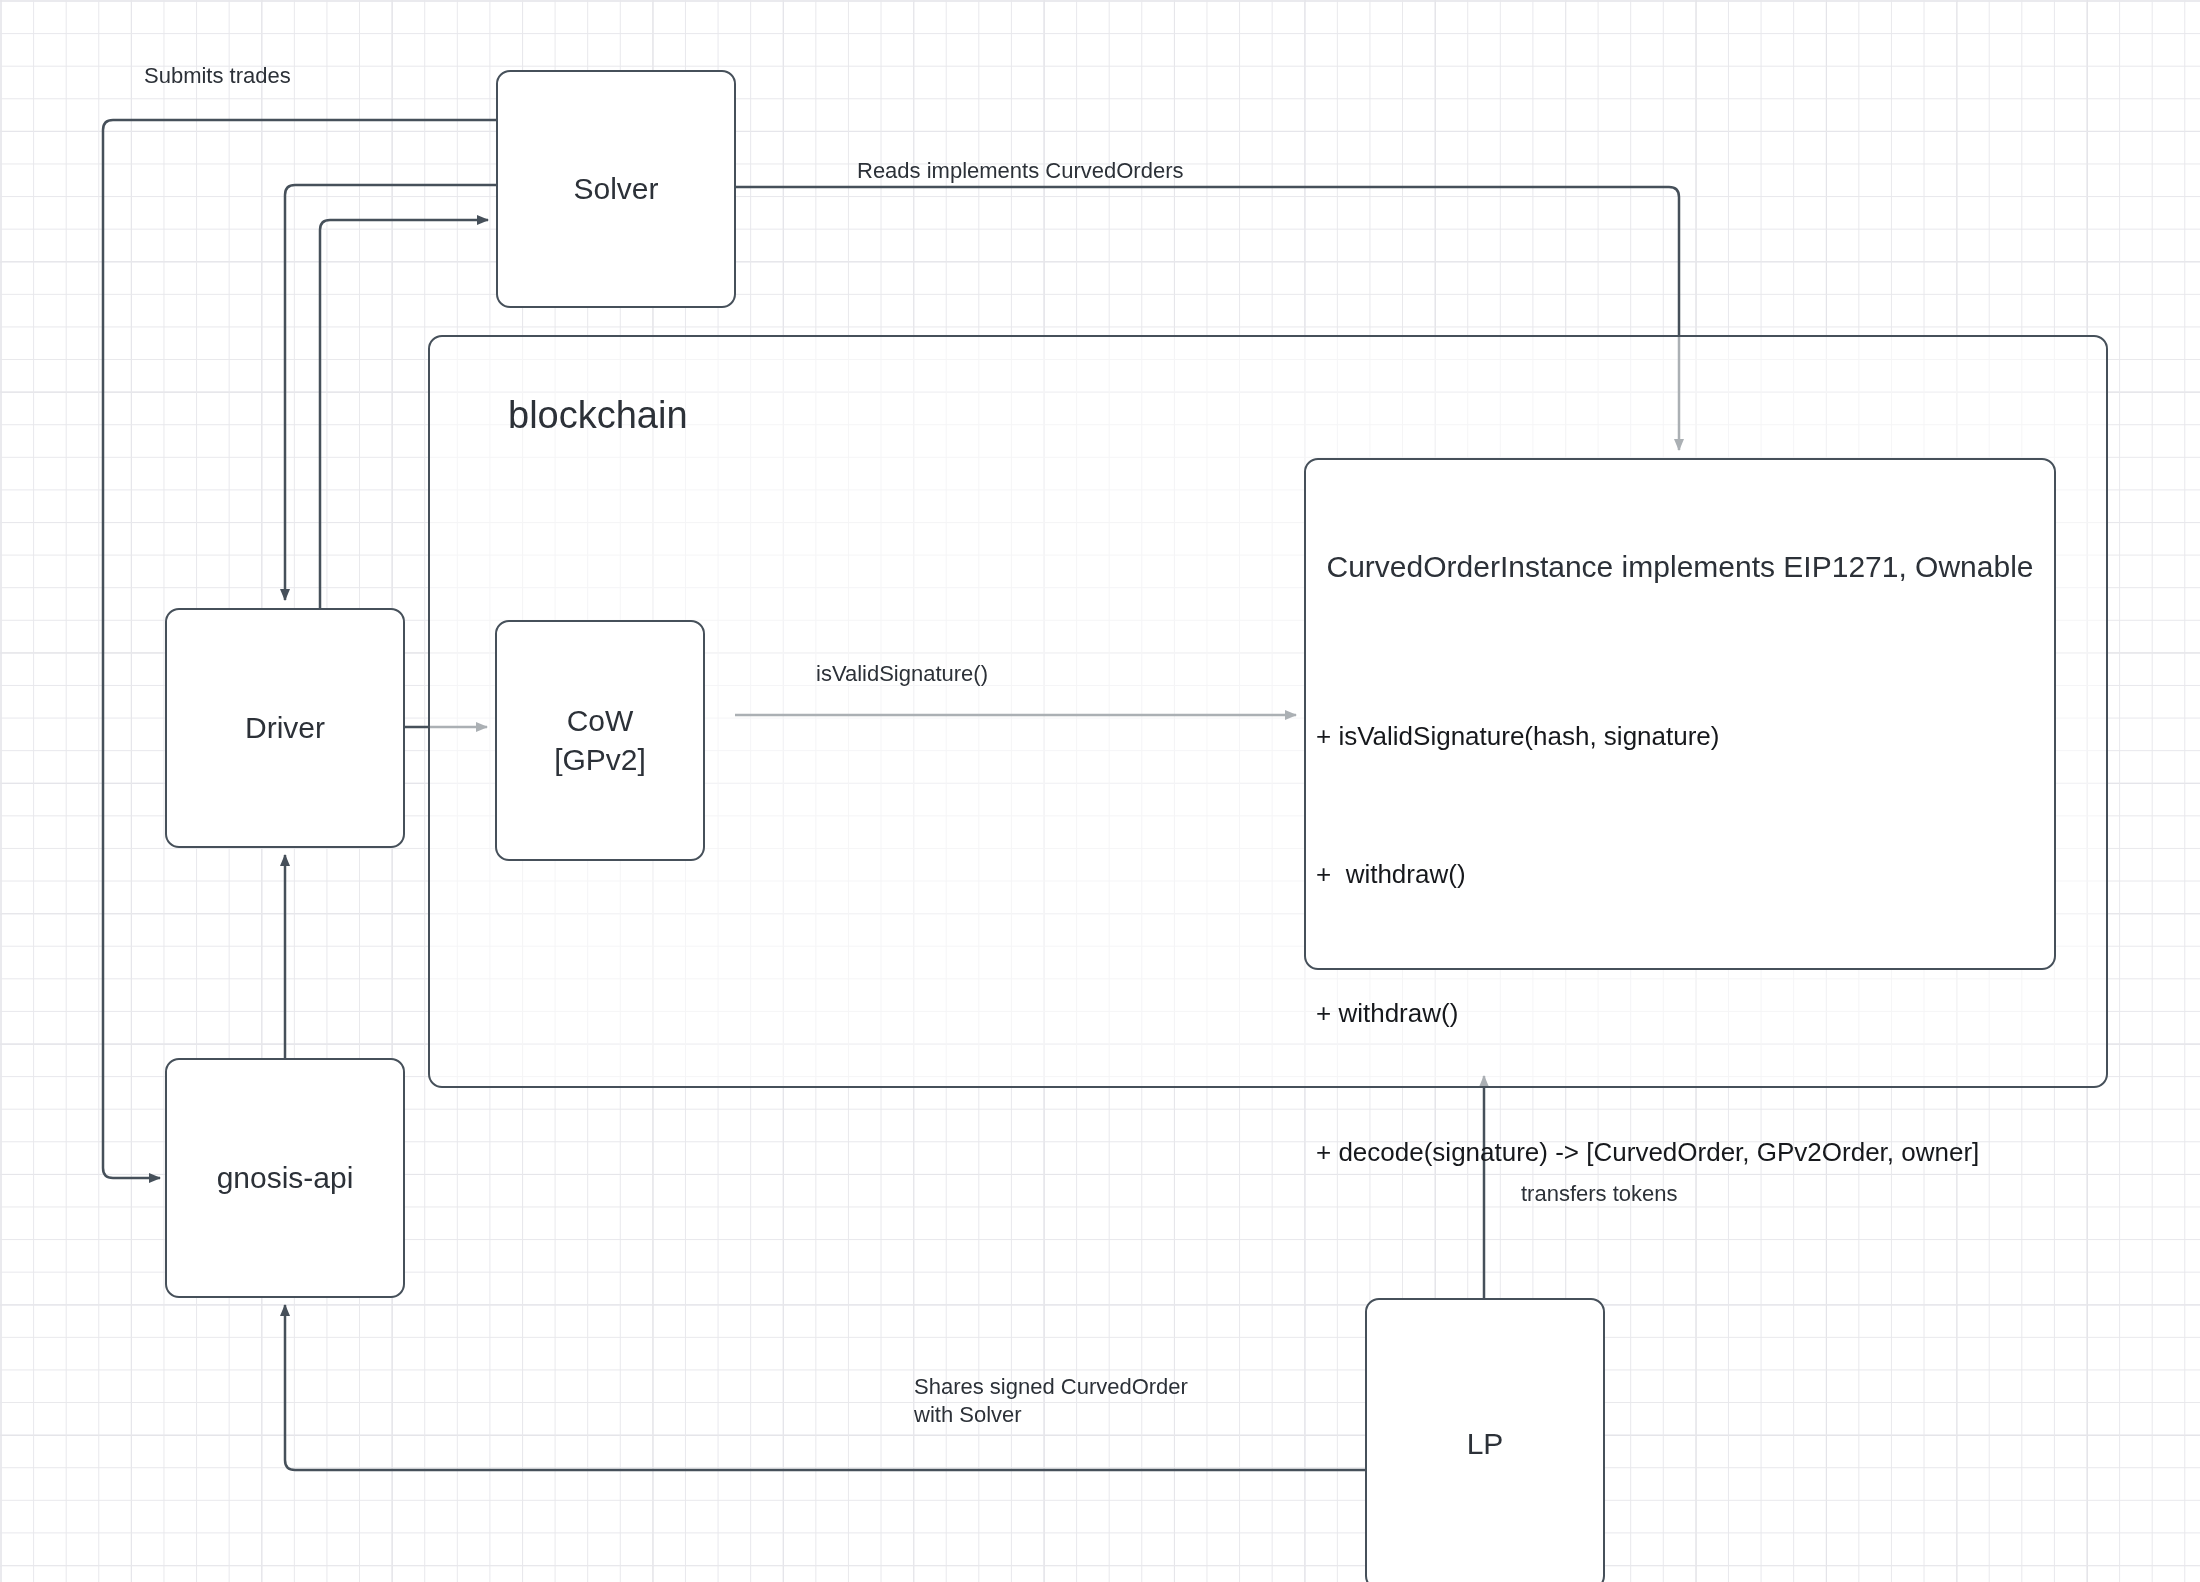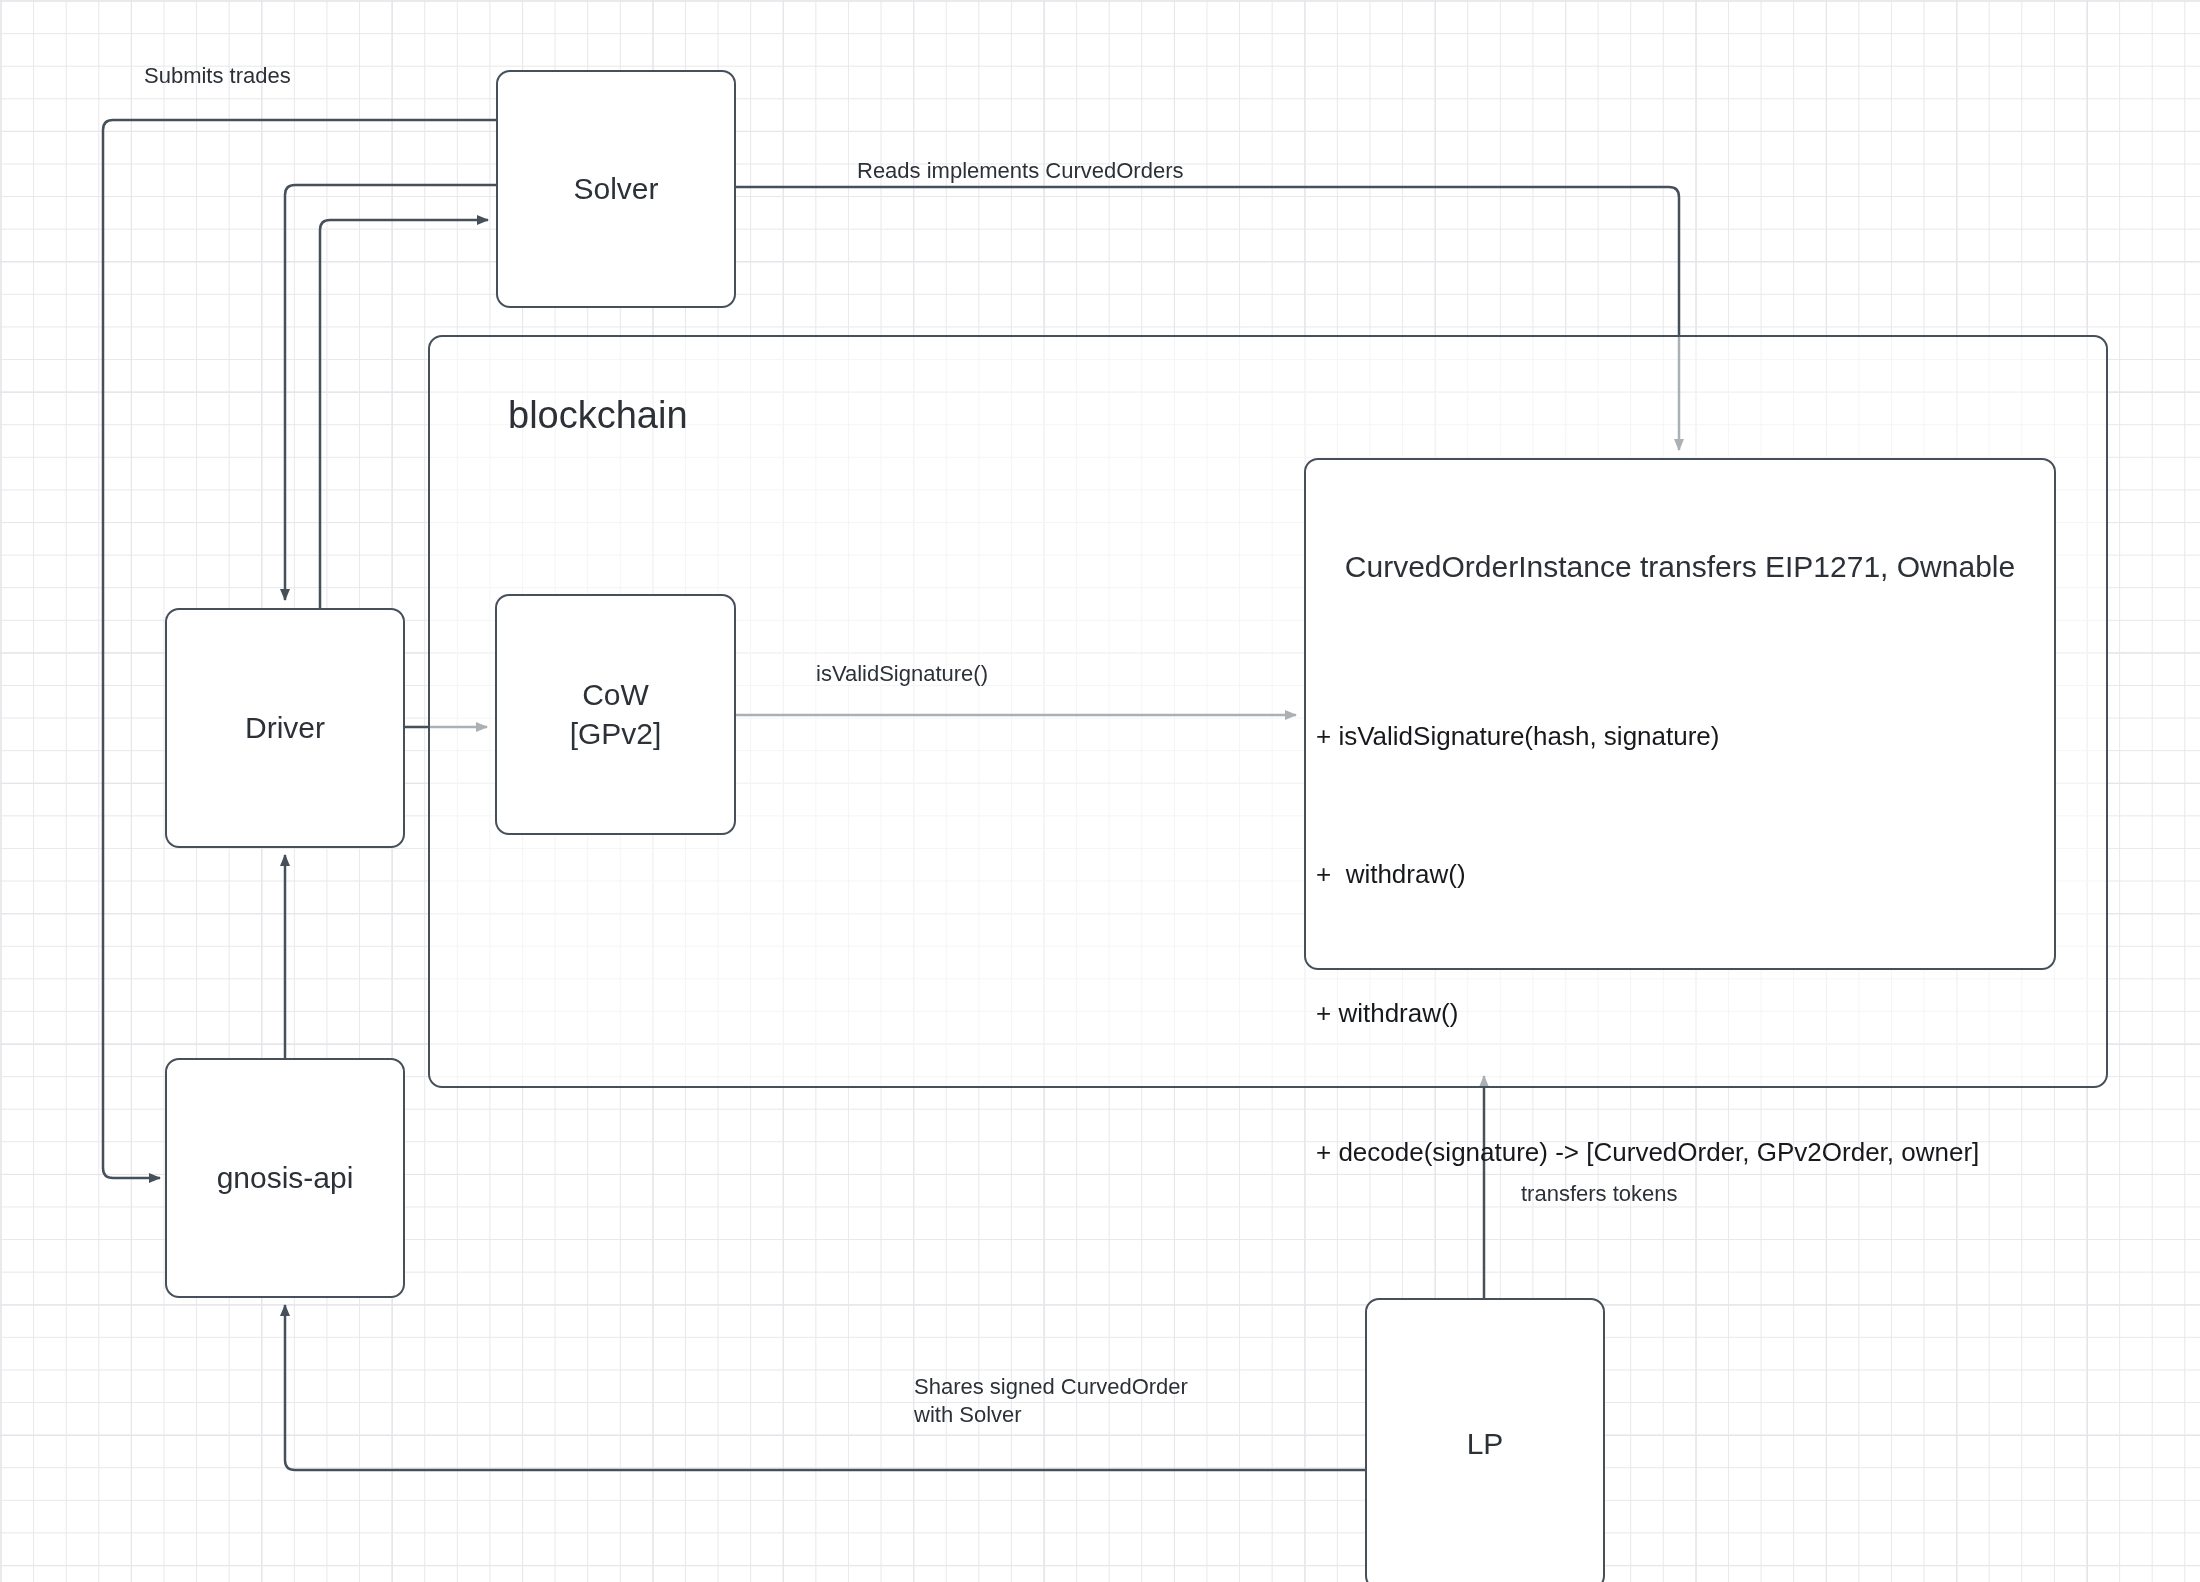--- a/index.html
+++ b/index.html
@@ -128,35 +128,35 @@
   <div class="container-label" style="left:508px; top:394px;">blockchain</div>
 
   <div class="node" style="left:165px; top:608px; width:240px; height:240px;">
     <span>Driver</span>
   </div>
 
   <div class="node" style="left:496px; top:70px; width:240px; height:238px;">
     <span>Solver</span>
   </div>
 
-  <div class="node" style="left:495px; top:594px; width:241px; height:241px;">
+  <div class="node" style="left:495px; top:620px; width:210px; height:241px;">
     <span>CoW
 [GPv2]</span>
   </div>
 
   <div class="node" style="left:165px; top:1058px; width:240px; height:240px;">
     <span>gnosis-api</span>
   </div>
 
   <div class="node" style="left:1365px; top:1298px; width:240px; height:292px;">
     <span>LP</span>
   </div>
 
   <div class="class-node" style="left:1304px; top:458px; width:752px; height:512px;">
-    <div class="class-title" style="top:90px;">CurvedOrderInstance transfers EIP1271, Ownable</div>
+    <div class="class-title" style="top:90px;">CurvedOrderInstance implements EIP1271, Ownable</div>
     <div class="class-methods" style="left:10px; top:160px;">
       <div>+ isValidSignature(hash, signature)</div>
       <div>+  withdraw()</div>
       <div>+ withdraw()</div>
       <div>+ decode(signature) -&gt; [CurvedOrder, GPv2Order, owner]</div>
     </div>
   </div>
 
   <div class="edge-label" style="left:144px; top:62px;">Submits trades</div>
 

